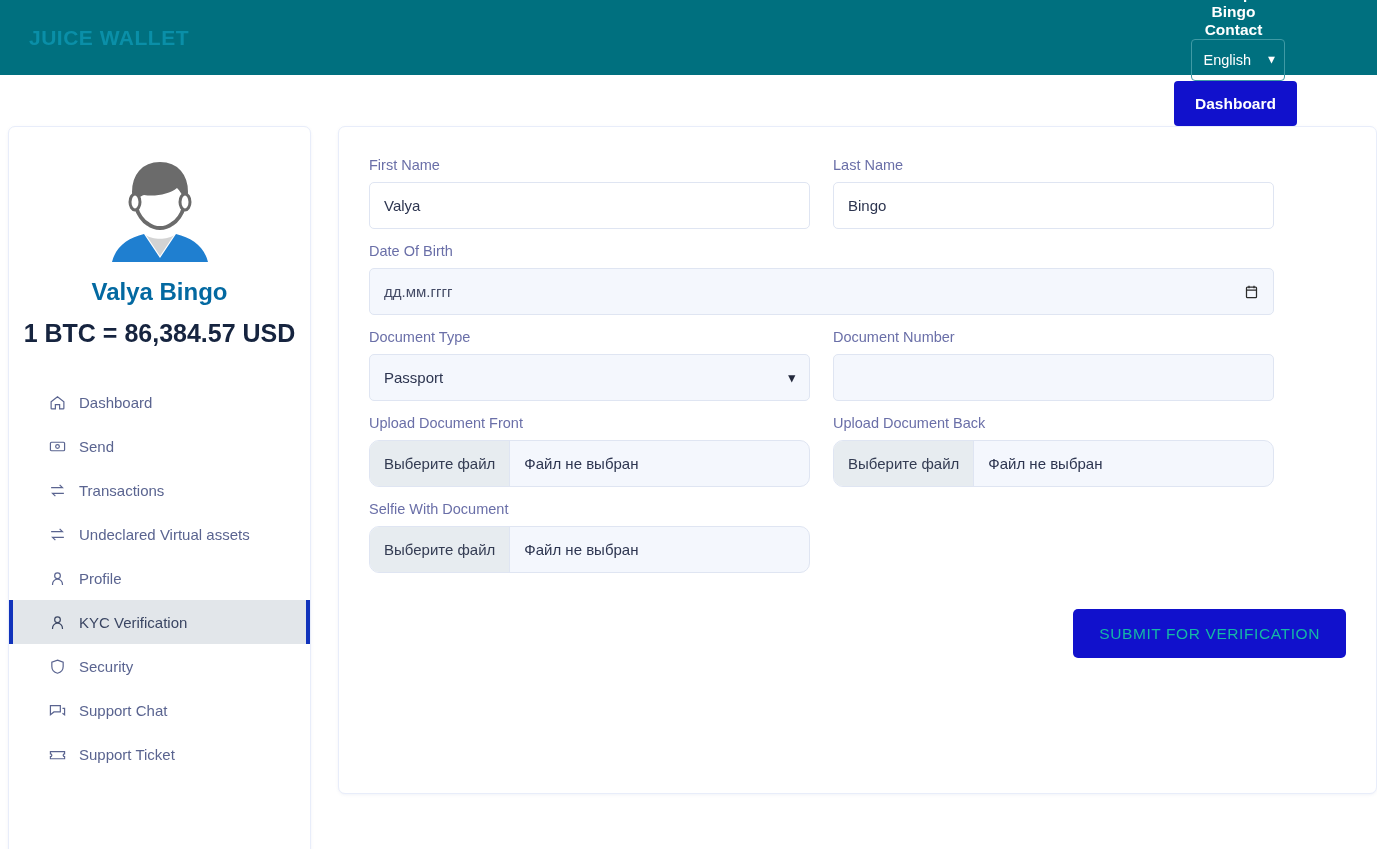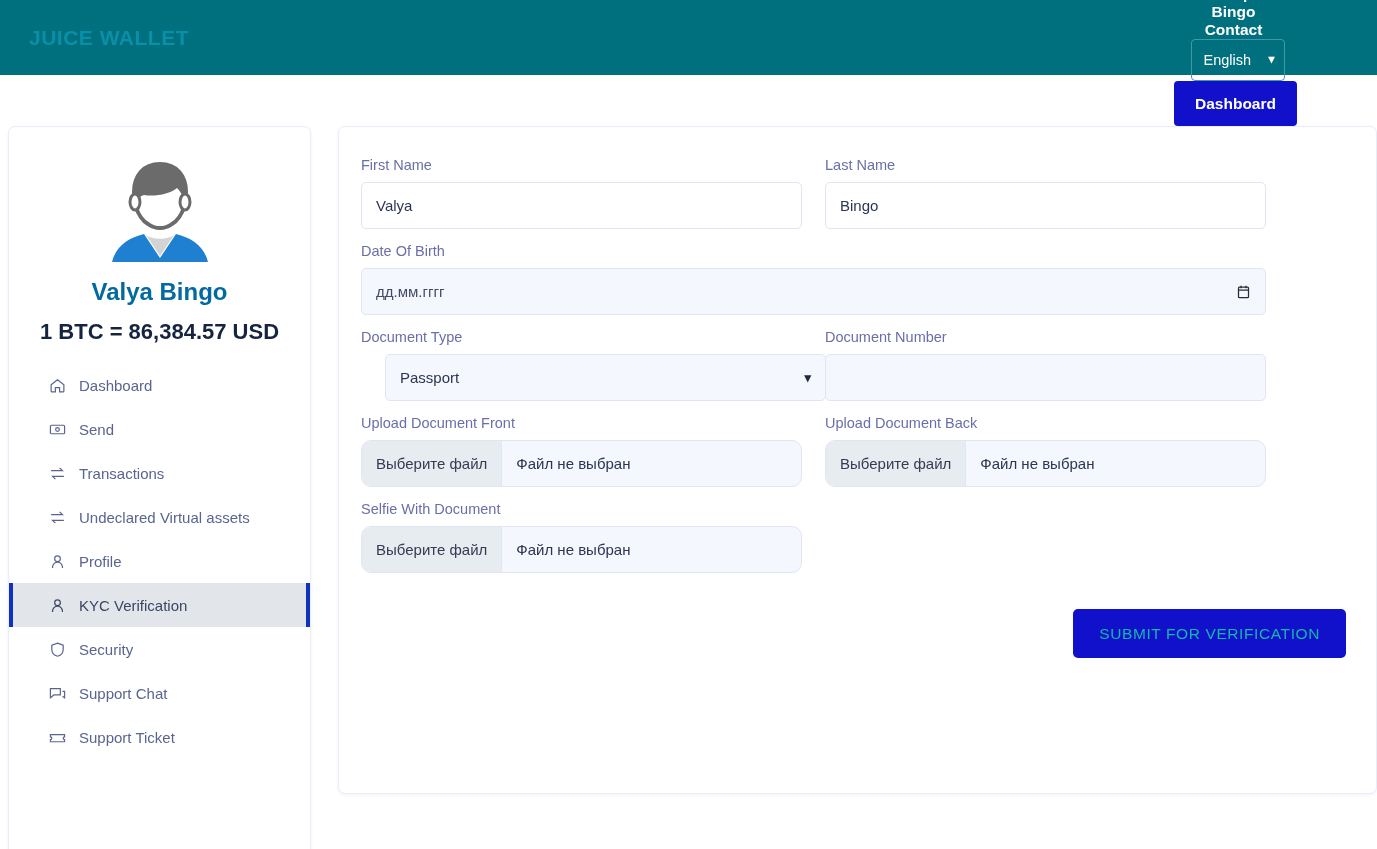--- a/index.html
+++ b/index.html
@@ -109,25 +109,25 @@
   }
   .uname {
     text-align: center;
     font-size: 24px;
     color: #0369a1;
     margin-top: 2px;
     font-weight: bold;
   }
   .rate {
     text-align: center;
-    font-size: 22px;
+    font-size: 25px;
     font-weight: bold;
     color: #16243f;
     margin-top: 13px;
-    margin-bottom: 18px;
+    margin-bottom: 32px;
   }
   .menu { list-style: none; margin: 0; padding: 0; }
   .menu li {
     display: flex;
     align-items: center;
     gap: 13px;
     height: 44px;
     padding-left: 40px;
     color: #5a6490;
     font-size: 15px;
@@ -142,21 +142,21 @@
   }
   .menu li svg { flex: none; display: block; }
 
   
   .main {
     width: 1150px;
     background: #ffffff;
     border: 1px solid #e8edfa;
     border-radius: 7px;
     box-shadow: 0 1px 3px rgba(120,140,190,0.10);
-    padding: 30px 30px 34px 22px;
+    padding: 30px 30px 34px 30px;
     height: 668px;
   }
   .row {
     display: flex;
     gap: 23px;
     margin-bottom: 14px;
   }
   .col { width: 441px; flex: none; }
   .col.full { width: 905px; }
   label.fl {
@@ -181,21 +181,20 @@
   .inp.empty { background: #f4f7fd; }
   .inp.date {
     background: #f4f7fd;
     justify-content: space-between;
     color: #444b66;
   }
   .inp.sel {
     background: #f4f7fd;
     justify-content: space-between;
     color: #2d3550;
-    margin-left: 24px;
   }
   .cal-ico { color: #2b2b2b; display: flex; align-items: center; }
   .chev-d { font-size: 13px; color: #23293d; font-weight: bold; }
 
   .file {
     display: flex;
     height: 47px;
     border: 1px solid #dfe5f2;
     border-radius: 10px;
     overflow: hidden;

